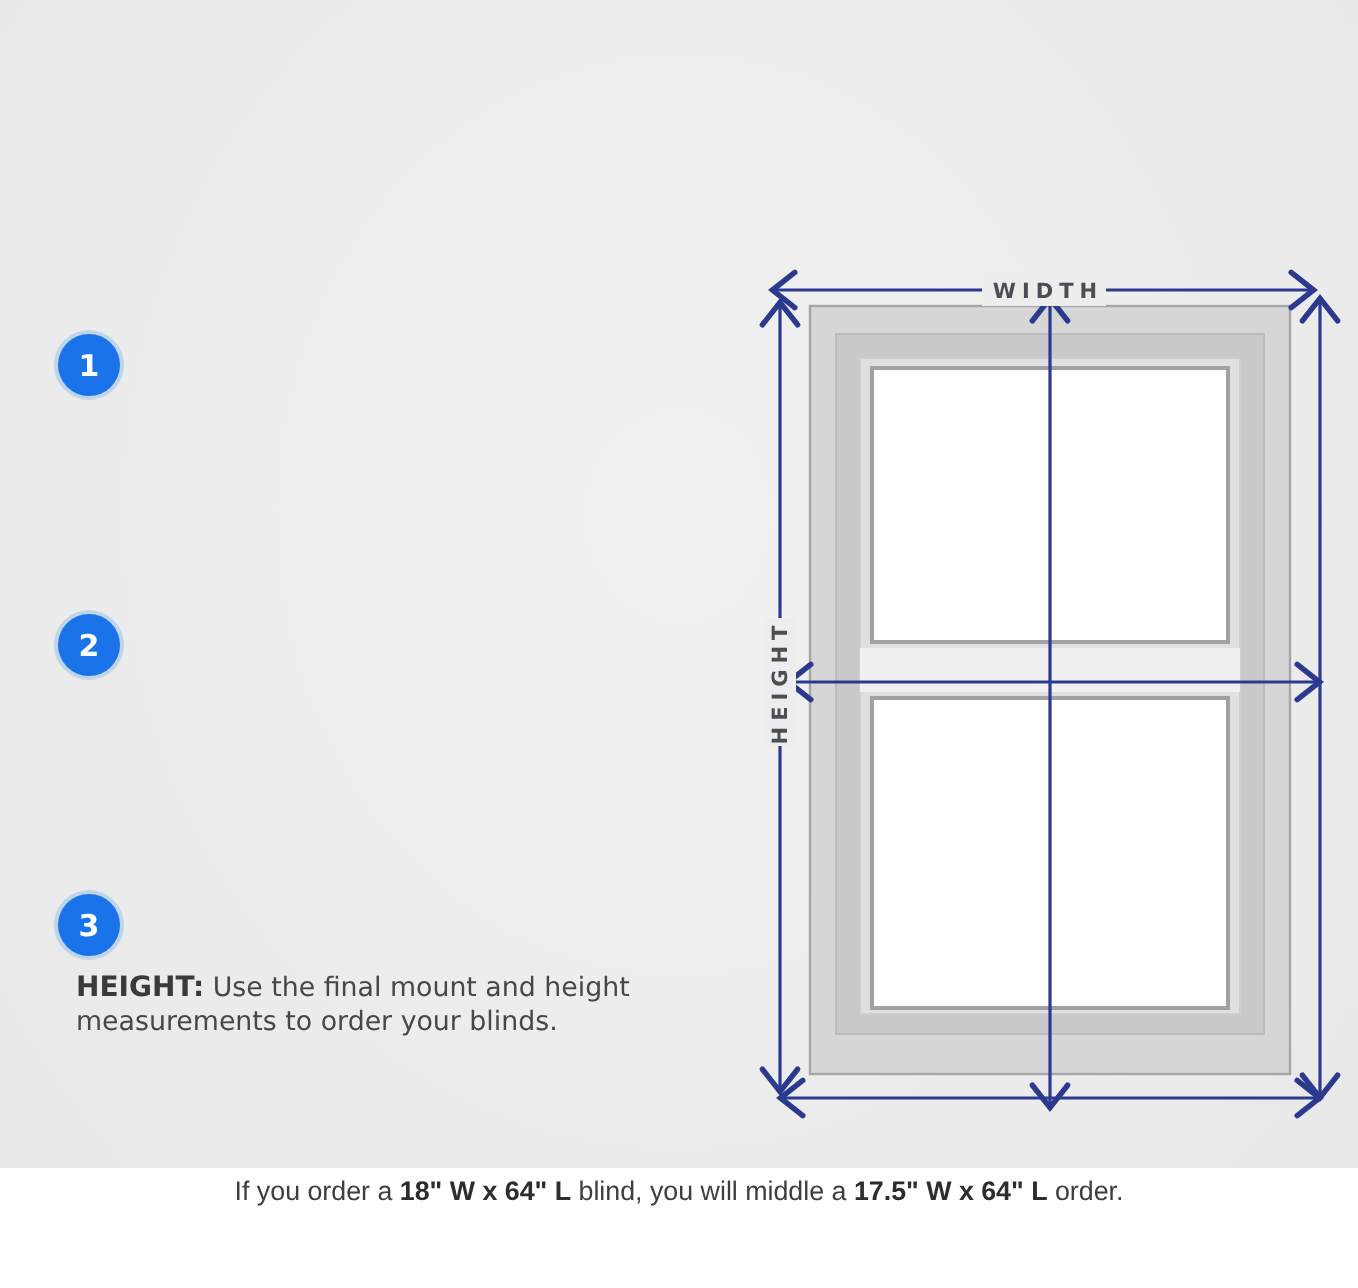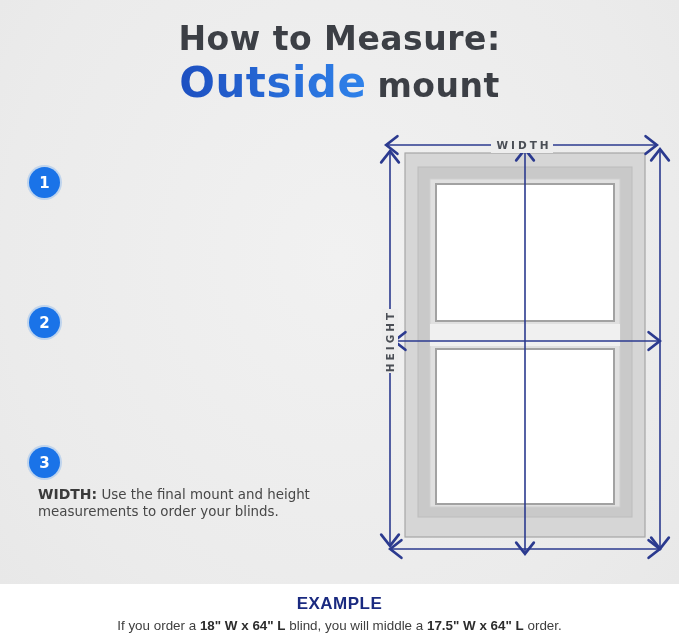--- a/index.html
+++ b/index.html
@@ -63,38 +63,34 @@
     margin-top:4px;font-size:13.4px;color:#3e3e3e;
     font-family:"Liberation Sans","DejaVu Sans",sans-serif;
   }
   .example-line b{font-weight:700;color:#2d2d2d;}
 </style>
 </head>
 <body>
 
 <div class="canvas">
 
-  <div class="header">
-    <div class="title-line1">How to Measure:</div>
-    <div class="title-line2"><span class="title-outside">Outside</span><span class="title-mount">mount</span></div>
-  </div>
 
   <div class="steps">
 
     <div class="step step-1">
       <div class="step-num">1</div>
     </div>
 
     <div class="step step-2">
       <div class="step-num">2</div>
     </div>
 
     <div class="step step-3">
       <div class="step-num">3</div>
-      <div class="step-text"><span class="step-label">WIDTH:</span>
+      <div class="step-text"><span class="step-label">HEIGHT:</span>
 <span>Use the final mount and height measurements to order your blinds.</span></div>
     </div>
 
   </div>
 
   <div class="diagram">
     <svg width="300" height="452" viewBox="0 0 300 452" xmlns="http://www.w3.org/2000/svg">
       <defs>
         <marker id="ah" viewBox="-9 -7 11 14" refX="-0.5" refY="0" markerWidth="11" markerHeight="14" orient="auto-start-reverse">
           <path d="M-7,-5.5 L0,0 L-7,5.5" fill="none" stroke="#2b3a8f" stroke-width="1.7" stroke-linecap="round"></path>
@@ -121,17 +117,16 @@
 
       <rect x="116" y="9" width="62" height="16" fill="#ededed"></rect>
       <text x="149" y="21" text-anchor="middle" class="dim-label">WIDTH</text>
 
       <rect x="7" y="181" width="16" height="64" fill="#ededed"></rect>
       <text x="15" y="213" text-anchor="middle" transform="rotate(-90 15 213)" dy="3.5" class="dim-label">HEIGHT</text>
     </svg>
   </div>
 
   <div class="example">
-    <div class="example-heading">EXAMPLE</div>
     <div class="example-line"><span>If you order a </span><b>18" W x 64" L</b><span> blind, you will middle a </span><b>17.5" W x 64" L</b><span> order.</span></div>
   </div>
 
 </div>
 
 </body></html>

